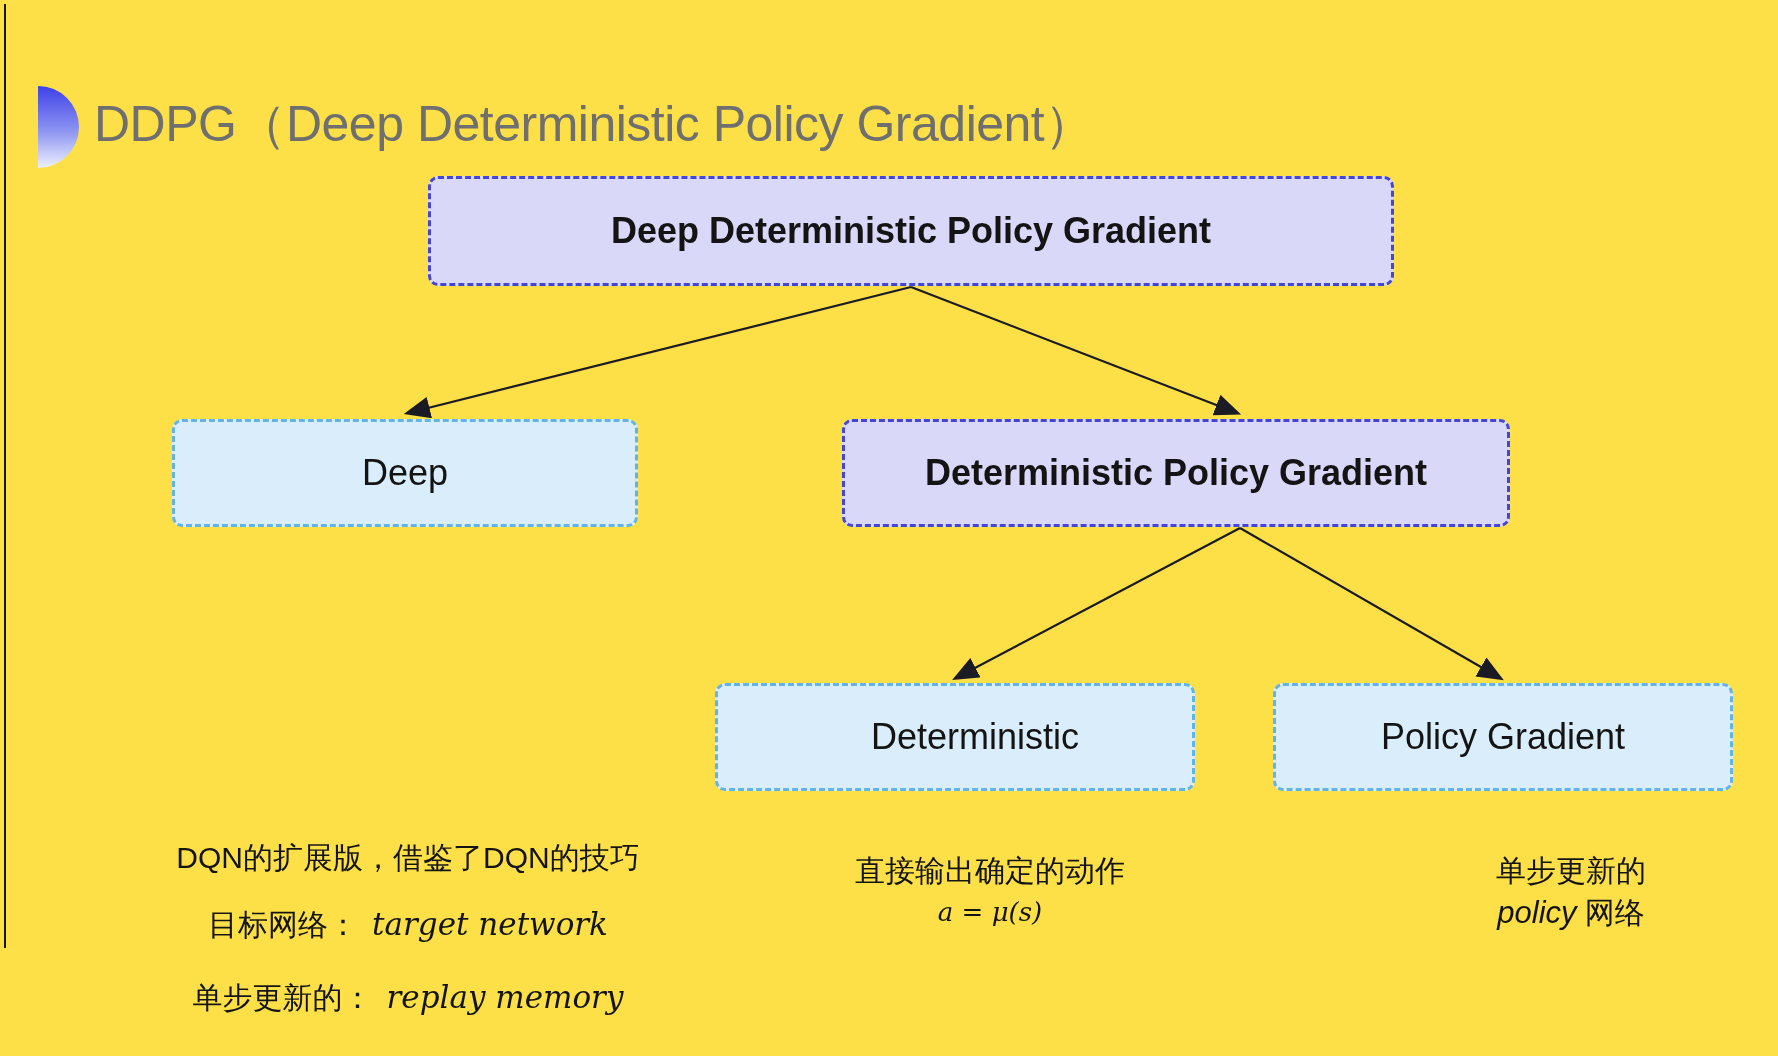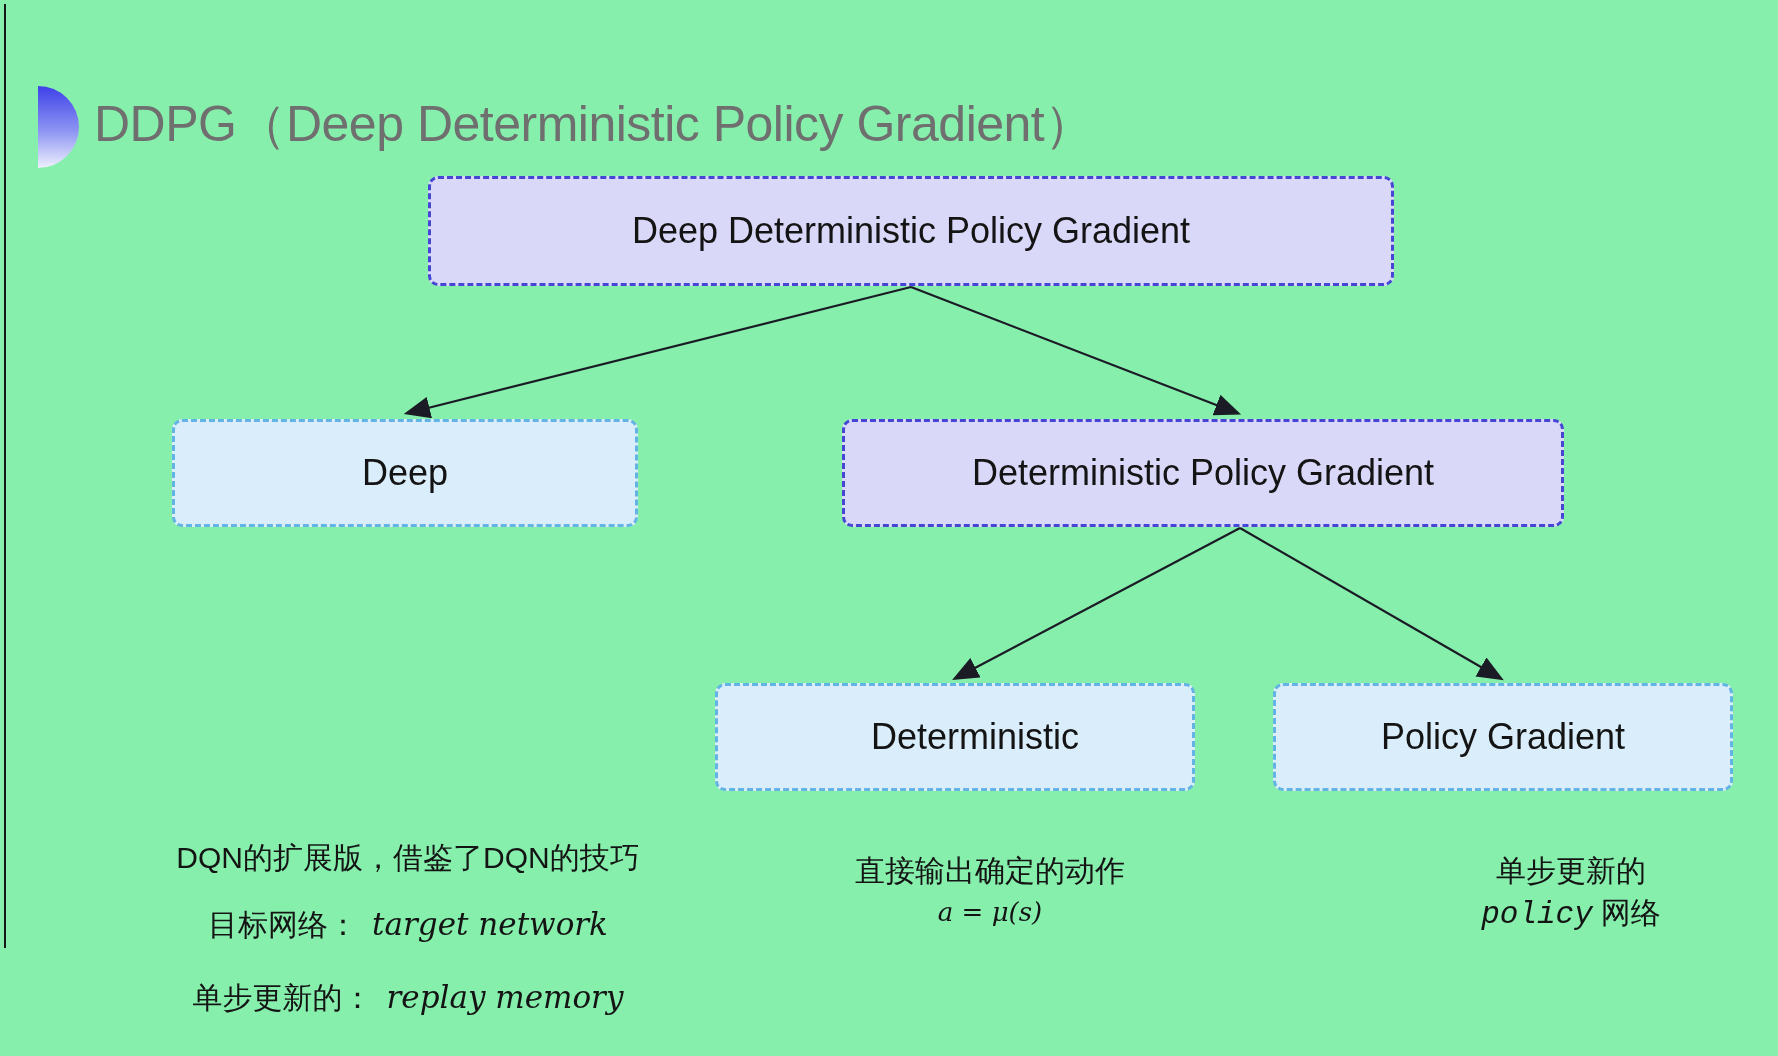--- a/index.html
+++ b/index.html
@@ -10,21 +10,21 @@
     --blue-border:#63b3e4;
     --arrow:#1b1b26;
     --accent-top:#3f41e9;
     --accent-bottom:#eef0fd;
     --text-dark:#141414;
   }
   html,body{margin:0;padding:0;background:#ffffff;}
   .canvas{
     position:relative;
     width:1778px;height:1056px;
-    background:#86efac;
+    background:#fde047;
     overflow:hidden;
     font-family:"Liberation Sans","DejaVu Sans",sans-serif;
   }
   .left-rule{
     position:absolute;left:4px;top:4px;width:2px;height:944px;
     background:#161616;
   }
   .accent-half-circle{
     position:absolute;left:38px;top:86px;width:41px;height:82px;
     border-radius:0 41px 41px 0;
@@ -42,42 +42,42 @@
     pointer-events:none;
   }
   .node{
     position:absolute;
     display:flex;align-items:center;justify-content:center;
     border-radius:10px;
     font-size:36px;font-weight:500;color:var(--text-dark);
     white-space:nowrap;
     box-sizing:border-box;
   }
-  .node.purple{background:var(--purple-fill);border:3px dashed var(--purple-border);}
+  .node.purple{background:var(--purple-fill);border:3px dashed var(--purple-border);font-weight:bold;}
   .node.blue{background:var(--blue-fill);border:3px dashed var(--blue-border);}
   .node-root{left:428px;top:176px;width:966px;height:110px;}
   .node-deep{left:172px;top:419px;width:466px;height:108px;}
-  .node-dpg{left:842px;top:419px;width:722px;height:108px;}
+  .node-dpg{left:842px;top:419px;width:668px;height:108px;}
   .node-det{left:715px;top:683px;width:480px;height:108px;padding-left:40px;}
   .node-pg{left:1273px;top:683px;width:460px;height:108px;text-align:center;}
   .note{
     position:absolute;text-align:center;color:var(--text-dark);
   }
   .note-line{font-size:30px;line-height:42px;white-space:nowrap;}
   .note-deep{left:128px;top:837px;width:560px;}
   .note-deep .note-line+.note-line{margin-top:24px;}
   .note-deep .note-line:last-child{margin-top:30px;}
   .note-det{left:770px;top:850px;width:440px;}
   .note-pg{left:1411px;top:850px;width:320px;}
   .term{
     font-family:"DejaVu Serif","Liberation Serif",serif;
     font-style:italic;font-size:31px;margin-left:14px;
   }
   .term-lead{
-    font-family:Liberation Mono, monospace;
+    font-family:Liberation Sans, sans-serif;
     font-style:italic;font-size:31px;margin-right:8px;
   }
   .formula{
     font-family:"DejaVu Serif","Liberation Serif",serif;
     font-style:italic;font-size:26px;line-height:40px;
   }
 </style>
 </head>
 <body>
 

